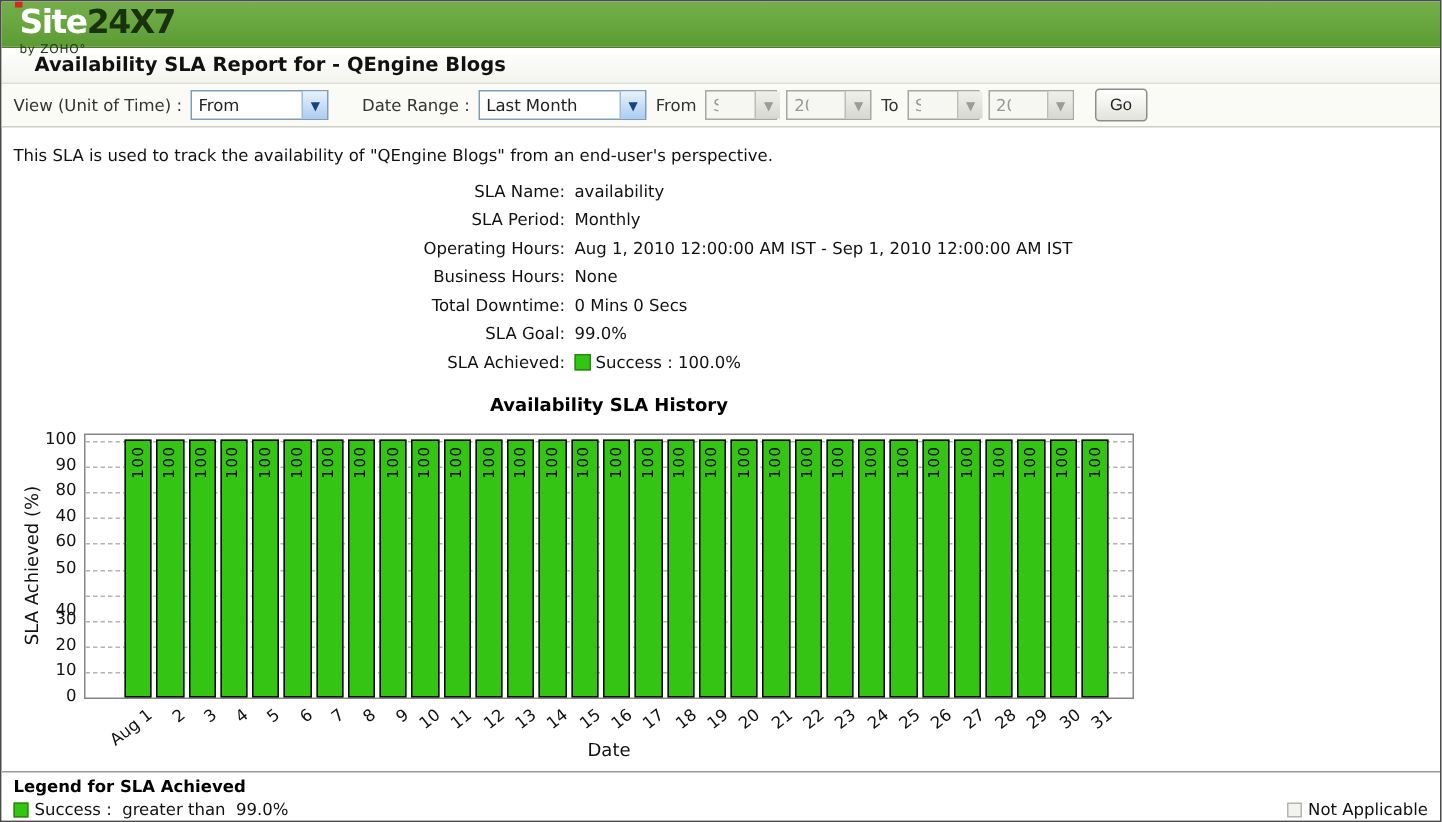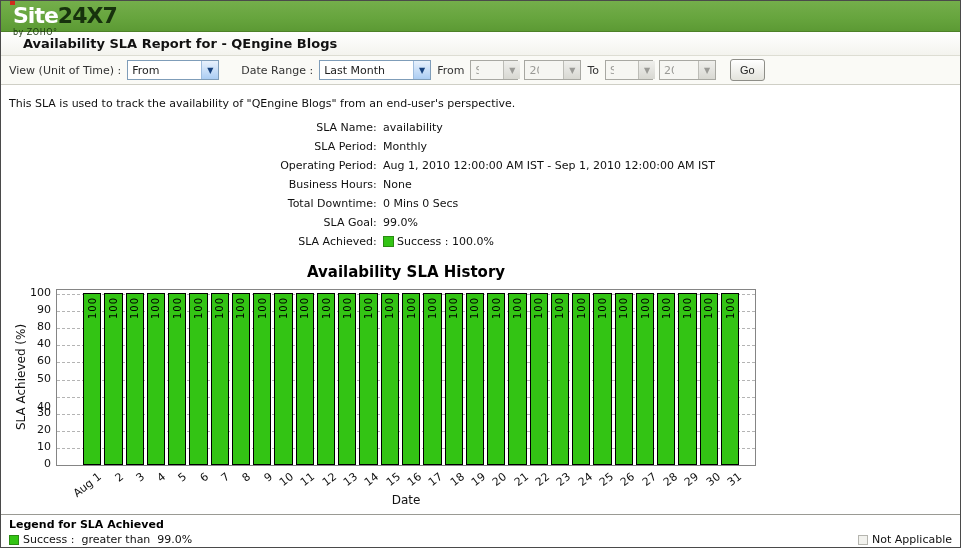--- a/index.html
+++ b/index.html
@@ -35,21 +35,21 @@
   .info { padding:8px 8px 0 8px; }
   .descr { margin:4px 0 8px 0; color:#111; }
   .d-row { display:flex; height:19px; align-items:center; }
   .d-label { width:364px; flex:0 0 364px; color:#111;text-align:right; }
   .d-colon { width:10px; flex:0 0 10px; }
   .d-val { display:flex; align-items:center; color:#111; white-space:pre; }
   .swatch { display:inline-block; width:11px; height:11px; margin-right:3px; border:1px solid #2a8a12; }
 
   
   .chart { position:relative; height:260px; margin-top:4px; }
-  .chart-title { position:absolute; left:55px; width:700px; top:8px; text-align:center; font-weight:bold; font-size:15px; color:#000; }
+  .chart-title { position:absolute; left:55px; width:700px; top:8px; text-align:center; font-weight:bold; font-size:12px; color:#000; }
   .y-axis-title { position:absolute; left:20px; top:122px; transform:translate(-50%,-50%) rotate(-90deg); white-space:nowrap; font-size:12px; color:#111; }
   .plot { position:absolute; left:55px; top:34px; width:700px; height:177px; border:1px solid #858585; background:#fff; }
   .gridline { position:absolute; left:0; right:0; border-top:1px dashed #b4b4b4; }
   .bars { position:absolute; left:0; right:0; bottom:0; top:4px; display:flex; align-items:flex-end; padding:0 16px 0 26px; gap:3px; }
   .bar { flex:1 1 0; display:flex; flex-direction:column; align-items:center; border:1px solid #000; position:relative; }
   .bar-label { writing-mode:vertical-rl; transform:rotate(180deg); font-size:10px; color:#000; margin-top:3px; letter-spacing:1px; }
   .yticks span { position:absolute; width:40px; text-align:right; font-size:11px; color:#111; }
   .xlabels { position:absolute; left:55px; top:212px; width:700px; height:30px; display:flex; padding:0 16px 0 26px; gap:3px; }
   .xcell { flex:1 1 0; position:relative; }
   .xcell span { position:absolute; right:50%; margin-right:-5px; top:3px; transform:rotate(-38deg); transform-origin:100% 0%; white-space:nowrap; font-size:11px; color:#111; }
@@ -119,21 +119,21 @@
           <span class="d-label">SLA Name</span>
           <span class="d-colon">:</span>
           <span class="d-val">availability</span>
         </div>
         <div class="d-row">
           <span class="d-label">SLA Period</span>
           <span class="d-colon">:</span>
           <span class="d-val">Monthly</span>
         </div>
         <div class="d-row">
-          <span class="d-label">Operating Period</span>
+          <span class="d-label">Operating Hours</span>
           <span class="d-colon">:</span>
           <span class="d-val">Aug 1, 2010 12:00:00 AM IST - Sep 1, 2010 12:00:00 AM IST</span>
         </div>
         <div class="d-row">
           <span class="d-label">Business Hours</span>
           <span class="d-colon">:</span>
           <span class="d-val">None</span>
         </div>
         <div class="d-row">
           <span class="d-label">Total Downtime</span>

